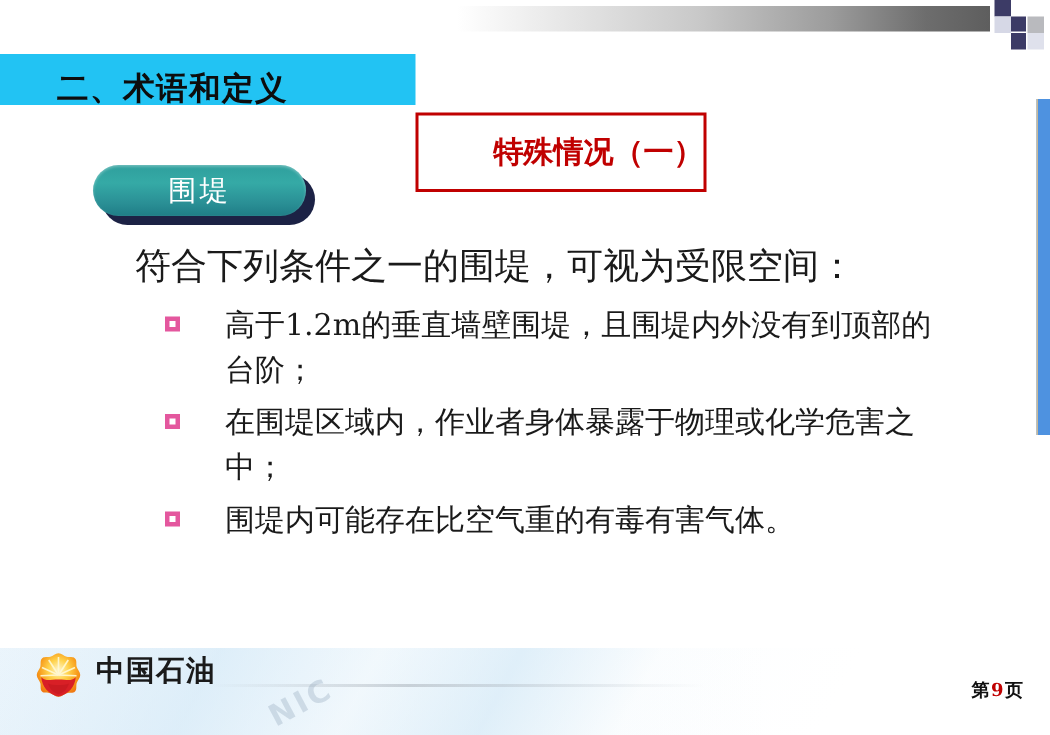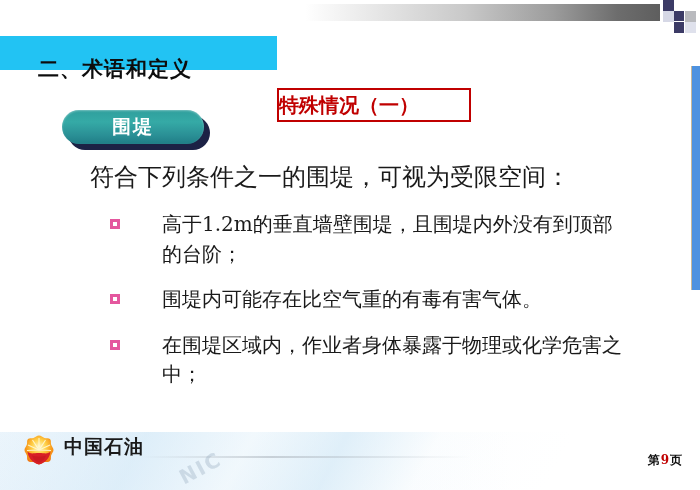--- a/index.html
+++ b/index.html
@@ -45,37 +45,36 @@
     position: absolute;
     left: 0px;
     top: 36px;
     width: 277px;
     height: 34px;
     background: #22c3f3;
   }
   .title-band .title-text {
     position: absolute;
     left: 38px;
-    top: 19px;
+    top: 9px;
     font-family: Liberation Sans, sans-serif;
     font-size: 21px;
     font-weight: bold;
     color: #0d0d0d;
     letter-spacing: 1px;
     white-space: nowrap;
   }
 
   
   .pill-wrap {
     position: absolute;
     left: 62px;
     top: 110px;
     width: 148px;
     height: 52px;
-    font-weight: bold;
   }
   .pill-shadow {
     position: absolute;
     left: 6px;
     top: 6px;
     width: 142px;
     height: 34px;
     border-radius: 20px;
     background: #1c2245;
   }
@@ -96,28 +95,28 @@
     font-family: "DejaVu Sans", "Liberation Sans", sans-serif;
     font-size: 19px;
     color: #ffffff;
     letter-spacing: 2px;
   }
 
   
   .red-box {
     position: absolute;
     left: 277px;
-    top: 88px;
+    top: 75px;
     width: 194px;
-    height: 34px;
+    height: 53px;
     border: 2px solid #c00000;
     background: #ffffff;
     display: flex;
     align-items: center;
-    justify-content: flex-start;
+    justify-content: flex-end;
     box-sizing: border-box;
   }
   .red-box-text {
     font-family: "DejaVu Serif", "Liberation Serif", serif;
     font-size: 20px;
     font-weight: bold;
     color: #c00000;
     white-space: nowrap;
   }
 
@@ -149,21 +148,21 @@
     height: 10px;
     border: 3px solid #e4579e;
     box-sizing: border-box;
     background: #ffffff;
   }
   .bullet-text {
     font-family: "DejaVu Serif", "Liberation Serif", serif;
     font-size: 20px;
     color: #1a1a1a;
     line-height: 1.48;
-    margin: 16px;
+    margin: 4px;
     padding-left: 42px;
     text-indent: 0;
   }
 
   
   .footer {
     position: absolute;
     left: 0;
     bottom: 0;
     width: 700px;
@@ -267,26 +266,26 @@
   <div class="body-area">
     <p class="lead-line">符合下列条件之一的围堤，可视为受限空间：</p>
 
     <div class="bullet-item">
       <span class="bullet-marker"></span>
       <p class="bullet-text">高于1.2m的垂直墙壁围堤，且围堤内外没有到顶部的台阶；</p>
     </div>
 
     <div class="bullet-item">
       <span class="bullet-marker"></span>
-      <p class="bullet-text">围堤内可能存在比空气重的有毒有害气体。</p>
+      <p class="bullet-text">在围堤区域内，作业者身体暴露于物理或化学危害之中；</p>
     </div>
 
     <div class="bullet-item">
       <span class="bullet-marker"></span>
-      <p class="bullet-text">在围堤区域内，作业者身体暴露于物理或化学危害之中；</p>
+      <p class="bullet-text">围堤内可能存在比空气重的有毒有害气体。</p>
     </div>
   </div>
 
   <div class="footer">
     <div class="footer-wash"></div>
     <div class="footer-streak"></div>
     <div class="footer-watermark">NIC</div>
   </div>
 
   <div class="logo-group">

